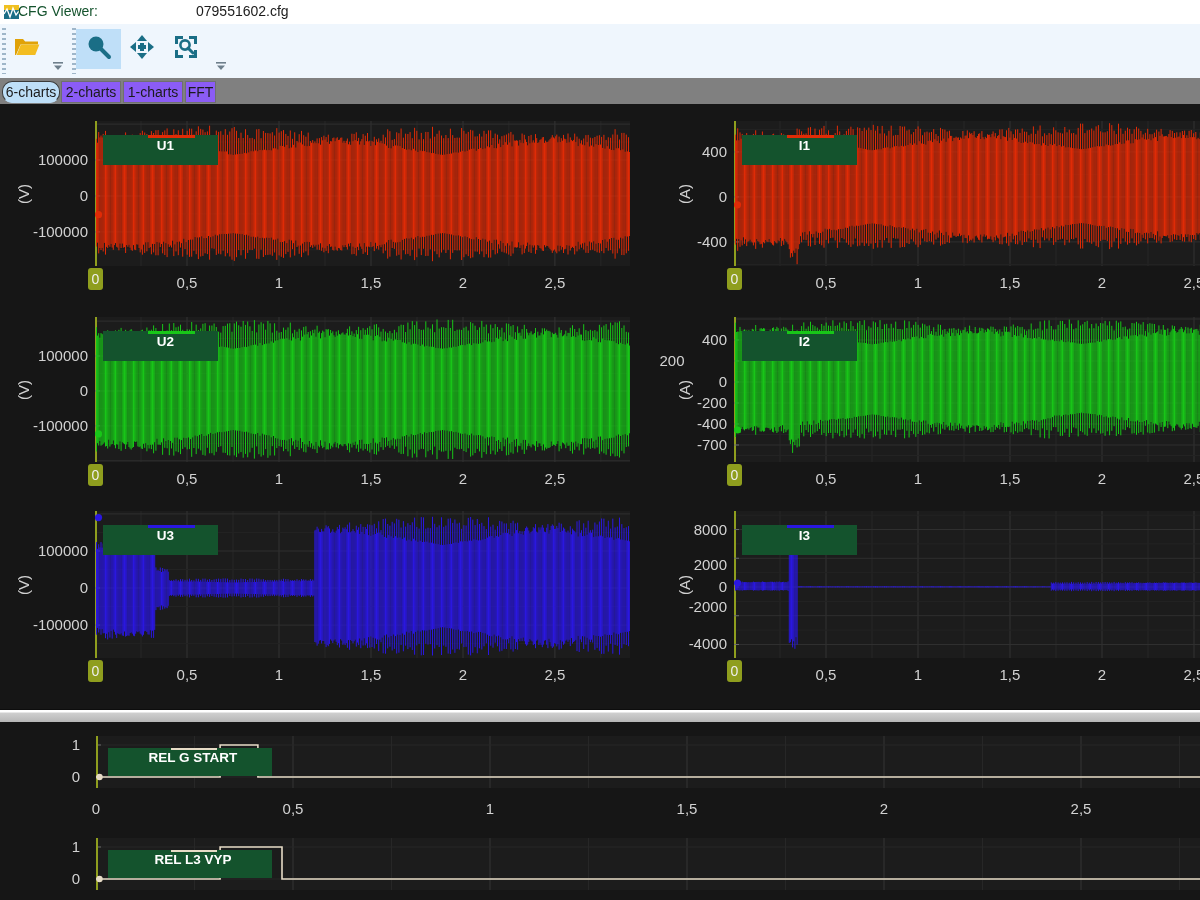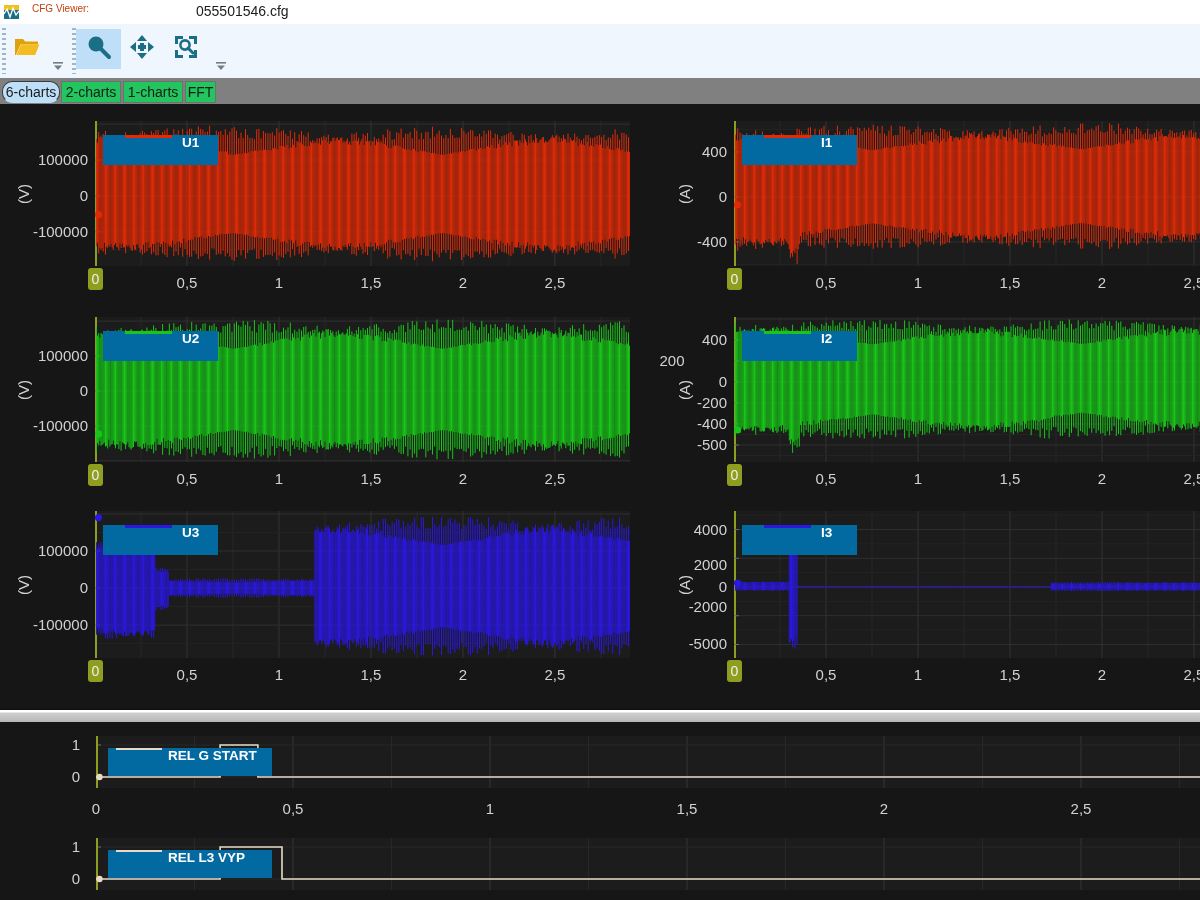--- a/index.html
+++ b/index.html
@@ -2,37 +2,37 @@
 <html><head>
 <meta charset="utf-8">
 <style>
   html,body{margin:0;padding:0;}
   body{width:1200px;height:900px;overflow:hidden;background:#161616;
        font-family:"Liberation Sans",sans-serif;position:relative;}
 
   
   #titlebar{position:absolute;left:0;top:0;width:1200px;height:24px;background:#ffffff;}
   #title-icon{position:absolute;left:4px;top:5px;width:15px;height:14px;}
-  #title-text{position:absolute;left:32px;top:3px;font-size:10px;color:#c2410c;}
+  #title-text{position:absolute;left:18px;top:3px;font-size:14px;color:#14532d;}
   #file-text{position:absolute;left:196px;top:3px;font-size:14px;color:#1b1b1b;}
 
   
   #toolbar{position:absolute;left:0;top:24px;width:1200px;height:54px;background:#eff6fd;
            border-bottom:1px solid #e2ecf5;}
   .grip{position:absolute;top:4px;width:4px;height:46px;
         background-image:linear-gradient(to bottom,#9fb6c9 0,#9fb6c9 2px,transparent 2px,transparent 5px);
         background-size:4px 5px;}
   .tbtn{position:absolute;top:5px;height:40px;display:flex;align-items:center;justify-content:center;}
   .tbtn.active{background:#bfdff8;}
   .tdrop{position:absolute;width:12px;height:10px;}
 
   
   #tabstrip{position:absolute;left:0;top:78px;width:1200px;height:26px;background:#808080;}
   .tab{position:absolute;top:3px;height:22px;line-height:21px;font-size:14px;color:#1b1b1b;
-       background:#22c55e;border:1px solid #6f6f6f;text-align:center;box-sizing:border-box;}
+       background:#8b5cf6;border:1px solid #6f6f6f;text-align:center;box-sizing:border-box;}
   .tab.selected{background:#bedff8;border-color:#3b3b3b;border-bottom-color:#bedff8;font-weight:normal;border-radius:10px;}
 
   
   #chart-area{position:absolute;left:0;top:104px;width:1200px;height:605px;background:#161616;overflow:hidden;}
   #splitter{position:absolute;left:0;top:709px;width:1200px;height:13px;
             background:linear-gradient(to bottom,#ffffff 0,#ffffff 2px,#cfcfcf 3px,#b6b6b6 100%);
             border-top:1px solid #0d0d0d;box-sizing:border-box;}
   #digital-area{position:absolute;left:0;top:722px;width:1200px;height:178px;background:#161616;overflow:hidden;}
 
   .chart{position:absolute;}
@@ -41,22 +41,22 @@
   .ytick{position:absolute;right:0;width:110px;text-align:right;font-size:15px;color:#d2d2d2;
          line-height:18px;height:18px;}
   .ylabel{position:absolute;right:100%;top:50%;width:22px;height:20px;margin-top:-10px;
           line-height:20px;text-align:center;font-size:15px;color:#d2d2d2;
           transform:rotate(-90deg);white-space:nowrap;}
   .xticks{position:absolute;left:0;top:100%;width:100%;height:22px;}
   .xtick{position:absolute;top:8px;width:60px;margin-left:-30px;text-align:center;font-size:15px;color:#d2d2d2;}
   .origin-badge{position:absolute;left:-7px;top:100%;margin-top:2px;width:15px;height:22px;
                 border-radius:3px;background:#8f9e1e;color:#efefef;font-size:14px;line-height:22px;
                 text-align:center;}
-  .legend{position:absolute;left:8px;top:14px;width:115px;height:30px;background:#0369a1;
-          display:flex;}
+  .legend{position:absolute;left:8px;top:14px;width:115px;height:30px;background:#14532d;
+          display:flex;align-items:center;flex-direction:column;}
   .legend-line{display:block;width:47px;height:3px;margin-left:22px;background:#fff;}
   .legend-label{margin-left:10px;font-size:13.5px;font-weight:bold;color:#ffffff;}
 
   .dchart .legend{left:12px;top:12px;width:164px;height:28px;}
   .dchart .legend-line{margin-left:8px;width:46px;height:2px;}
   .dchart .legend-label{margin-left:6px;}
   .dchart .yticks{width:40px;margin-right:16px;}
   .dchart .ytick{width:40px;}
 </style>
 </head>
@@ -64,21 +64,21 @@
 
 <div id="titlebar">
   <span id="title-icon">
     <svg width="15" height="14" viewBox="0 0 15 14">
       <rect x="0" y="0" width="15" height="14" fill="#1b6e86"></rect>
       <rect x="0" y="0" width="15" height="5" fill="#f0c020"></rect>
       <polyline points="0,9 3,4 6,12 9,3 12,10 15,6" fill="none" stroke="#ffffff" stroke-width="1.3"></polyline>
     </svg>
   </span>
   <span id="title-text">CFG Viewer:</span>
-  <span id="file-text">055501546.cfg</span>
+  <span id="file-text">079551602.cfg</span>
 </div>
 
 <div id="toolbar">
   <span class="grip" style="left:2px"></span>
 
   <span class="tbtn" style="left:6px;width:42px">
     <span>
       <svg width="26" height="24" viewBox="0 0 26 24">
         <path d="M1 4h8l2.2 2.4H24v3H6.5L2 20H1z" fill="#e0a208"></path>
         <path d="M6.8 9.4H25.4L21.2 20H2.6z" fill="#f3bd21"></path>
@@ -339,21 +339,21 @@
         <path d="M1.5 5.7L1.5 120.0M2.6 15.0L2.6 110.8M3.7 14.5L3.7 111.3M4.9 14.7L4.9 111.1M6.0 9.9L6.0 115.9M7.1 13.8L7.1 112.0M8.2 15.9L8.2 109.9M9.3 13.4L9.3 112.4M10.5 12.4L10.5 113.4M11.6 13.7L11.6 112.1M12.7 13.5L12.7 112.2M13.8 14.5L13.8 111.3M14.9 13.3L14.9 112.5M16.1 14.8L16.1 111.0M17.2 15.6L17.2 110.1M18.3 11.8L18.3 114.0M19.4 12.6L19.4 113.2M20.5 16.4L20.5 109.3M21.7 8.0L21.7 117.8M22.8 16.5L22.8 109.3M23.9 15.3L23.9 110.5M25.0 15.2L25.0 110.6M26.1 11.5L26.1 114.3M27.3 11.2L27.3 114.6M28.4 12.1L28.4 113.7M29.5 11.1L29.5 114.7M30.6 11.5L30.6 114.2M31.7 15.0L31.7 110.8M32.9 15.3L32.9 110.5M34.0 14.8L34.0 111.0M35.1 14.5L35.1 111.3M36.2 12.7L36.2 113.1M37.3 14.1L37.3 111.7M38.5 11.0L38.5 114.8M39.6 10.4L39.6 115.4M40.7 15.5L40.7 110.3M41.8 12.0L41.8 113.8M42.9 9.8L42.9 116.0M44.1 11.1L44.1 114.7M45.2 15.7L45.2 110.1M46.3 16.8L46.3 109.0M47.4 11.5L47.4 114.3M48.5 17.6L48.5 108.2M49.7 9.8L49.7 116.0M50.8 13.4L50.8 112.3M51.9 10.6L51.9 115.2M53.0 12.5L53.0 113.3M54.1 13.4L54.1 112.4M55.3 20.3L55.3 123.3M56.4 16.4L56.4 127.2M57.5 21.1L57.5 122.5M58.6 7.7L58.6 135.9M59.7 18.8L59.7 124.9M60.9 15.7L60.9 128.0M62.0 20.7L62.0 122.9M63.1 13.3L63.1 130.4M64.2 22.1L64.2 121.5M65.3 14.2L65.3 129.5M66.5 16.8L66.5 108.0M67.6 9.1L67.6 115.7M68.7 20.1L68.7 104.6M69.8 5.4L69.8 119.3M70.9 16.7L70.9 108.0M72.1 11.7L72.1 113.1M73.2 20.5L73.2 104.3M74.3 9.4L74.3 115.3M75.4 17.3L75.4 107.4M76.5 4.7L76.5 120.0M77.7 16.8L77.7 107.9M78.8 7.9L78.8 116.9M79.9 21.2L79.9 103.5M81.0 9.2L81.0 115.5M82.1 17.6L82.1 107.1M83.3 10.6L83.3 114.2M84.4 18.8L84.4 105.9M85.5 12.7L85.5 112.0M86.6 21.9L86.6 102.9M87.7 7.0L87.7 117.8M88.9 20.5L88.9 104.2M90.0 8.7L90.0 116.1M91.1 21.4L91.1 103.3M92.2 5.6L92.2 119.1M93.3 21.2L93.3 103.6M94.5 8.6L94.5 116.1M95.6 22.0L95.6 102.7M96.7 8.9L96.7 115.9M97.8 22.7L97.8 102.0M98.9 3.3L98.9 121.4M100.1 22.6L100.1 102.1M101.2 8.9L101.2 115.8M102.3 22.0L102.3 102.8M103.4 8.3L103.4 116.4M104.5 22.9L104.5 101.8M105.7 5.6L105.7 119.2M106.8 23.1L106.8 101.7M107.9 10.8L107.9 114.0M109.0 23.6L109.0 101.1M110.1 4.4L110.1 120.3M111.3 22.7L111.3 102.1M112.4 6.1L112.4 118.6M113.5 23.2L113.5 101.5M114.6 12.2L114.6 112.5M115.7 23.7L115.7 101.1M116.9 4.1L116.9 120.7M118.0 23.6L118.0 101.1M119.1 9.1L119.1 115.6M120.2 25.0L120.2 99.8M121.3 12.2L121.3 112.5M122.5 24.7L122.5 100.0M123.6 5.7L123.6 119.0M124.7 25.4L124.7 99.3M125.8 4.0L125.8 120.7M126.9 25.6L126.9 99.2M128.1 7.9L128.1 116.9M129.2 25.8L129.2 98.9M130.3 3.2L130.3 121.5M131.4 26.0L131.4 98.7M132.5 13.2L132.5 111.6M133.7 26.7L133.7 98.0M134.8 9.3L134.8 115.4M135.9 27.0L135.9 97.8M137.0 10.6L137.0 114.2M138.1 27.3L138.1 97.4M139.3 4.4L139.3 120.3M140.4 27.0L140.4 97.7M141.5 5.4L141.5 119.3M142.6 26.9L142.6 97.8M143.7 10.1L143.7 114.6M144.9 26.5L144.9 98.2M146.0 3.1L146.0 121.7M147.1 25.7L147.1 99.0M148.2 12.0L148.2 112.7M149.3 25.6L149.3 99.2M150.5 7.3L150.5 117.4M151.6 24.9L151.6 99.9M152.7 6.8L152.7 117.9M153.8 25.3L153.8 99.5M154.9 11.2L154.9 113.5M156.1 24.3L156.1 100.5M157.2 6.8L157.2 117.9M158.3 24.7L158.3 100.1M159.4 10.8L159.4 113.9M160.5 24.4L160.5 100.3M161.7 4.6L161.7 120.1M162.8 24.0L162.8 100.7M163.9 12.0L163.9 112.7M165.0 22.9L165.0 101.8M166.1 12.0L166.1 112.8M167.3 24.2L167.3 100.6M168.4 12.5L168.4 112.2M169.5 22.1L169.5 102.6M170.6 3.4L170.6 121.3M171.7 22.5L171.7 102.3M172.9 11.0L172.9 113.7M174.0 21.4L174.0 103.3M175.1 4.3L175.1 120.5M176.2 22.3L176.2 102.4M177.3 10.7L177.3 114.0M178.5 20.1L178.5 104.6M179.6 7.9L179.6 116.9M180.7 19.9L180.7 104.9M181.8 4.8L181.8 119.9M182.9 19.4L182.9 105.3M184.1 7.8L184.1 116.9M185.2 21.3L185.2 103.4M186.3 10.6L186.3 114.1M187.4 19.9L187.4 104.8M188.5 6.6L188.5 118.1M189.7 21.2L189.7 103.5M190.8 7.4L190.8 117.4M191.9 21.1L191.9 103.6M193.0 9.2L193.0 115.5M194.1 17.9L194.1 106.8M195.3 8.4L195.3 116.4M196.4 16.8L196.4 108.0M197.5 14.1L197.5 110.7M198.6 17.8L198.6 107.0M199.7 10.2L199.7 114.6M200.9 18.5L200.9 106.2M202.0 14.7L202.0 110.1M203.1 19.0L203.1 105.7M204.2 7.4L204.2 117.3M205.3 18.5L205.3 106.2M206.5 7.9L206.5 116.8M207.6 17.6L207.6 107.2M208.7 13.1L208.7 111.7M209.8 19.7L209.8 105.0M210.9 12.1L210.9 112.7M212.1 17.0L212.1 107.7M213.2 14.4L213.2 110.3M214.3 15.8L214.3 108.9M215.4 11.5L215.4 113.3M216.5 19.1L216.5 105.7M217.7 11.5L217.7 113.3M218.8 15.8L218.8 108.9M219.9 11.0L219.9 113.8M221.0 18.8L221.0 105.9M222.1 12.9L222.1 111.8M223.3 16.2L223.3 108.5M224.4 11.7L224.4 113.1M225.5 18.1L225.5 106.6M226.6 13.5L226.6 111.2M227.7 16.1L227.7 108.7M228.9 13.2L228.9 111.5M230.0 12.8L230.0 111.9M231.1 10.2L231.1 114.6M232.2 15.3L232.2 109.4M233.3 14.2L233.3 110.5M234.5 16.4L234.5 108.3M235.6 8.6L235.6 116.1M236.7 14.0L236.7 110.7M237.8 14.7L237.8 110.0M238.9 16.3L238.9 108.4M240.1 15.9L240.1 108.8M241.2 10.0L241.2 114.8M242.3 16.3L242.3 108.4M243.4 16.3L243.4 108.5M244.5 15.7L244.5 109.0M245.7 10.7L245.7 114.0M246.8 13.9L246.8 110.8M247.9 10.9L247.9 113.9M249.0 11.7L249.0 113.0M250.1 15.6L250.1 109.1M251.3 13.1L251.3 111.6M252.4 14.9L252.4 109.8M253.5 11.4L253.5 113.3M254.6 11.8L254.6 112.9M255.7 13.1L255.7 111.6M256.9 9.5L256.9 115.2M258.0 14.7L258.0 110.0M259.1 9.8L259.1 115.0M260.2 16.8L260.2 107.9M261.3 11.9L261.3 112.8M262.5 14.9L262.5 109.8M263.6 13.6L263.6 111.1M264.7 16.7L264.7 108.0M265.8 12.5L265.8 112.3M266.9 19.4L266.9 105.4M268.1 14.7L268.1 110.0M269.2 18.6L269.2 106.1M270.3 9.4L270.3 115.3M271.4 14.7L271.4 110.0M272.5 9.8L272.5 114.9M273.7 14.9L273.7 109.8M274.8 14.6L274.8 110.1M275.9 15.3L275.9 109.5M277.0 9.4L277.0 115.4M278.1 20.0L278.1 104.7M279.3 7.5L279.3 117.2M280.4 18.0L280.4 106.7M281.5 10.5L281.5 114.2M282.6 19.2L282.6 105.5M283.7 9.0L283.7 115.7M284.9 18.8L284.9 105.9M286.0 10.1L286.0 114.6M287.1 16.5L287.1 108.3M288.2 9.9L288.2 114.9M289.3 20.4L289.3 104.3M290.5 12.5L290.5 112.2M291.6 18.1L291.6 106.6M292.7 13.7L292.7 111.1M293.8 20.9L293.8 103.9M294.9 12.4L294.9 112.3M296.1 21.0L296.1 103.7M297.2 6.5L297.2 118.2M298.3 21.7L298.3 103.0M299.4 12.8L299.4 111.9M300.5 21.0L300.5 103.7M301.7 11.8L301.7 112.9M302.8 21.4L302.8 103.3M303.9 11.4L303.9 113.3M305.0 20.0L305.0 104.8M306.1 4.4L306.1 120.4M307.3 21.6L307.3 103.2M308.4 13.3L308.4 111.4M309.5 22.4L309.5 102.3M310.6 3.5L310.6 121.3M311.7 22.6L311.7 102.2M312.9 11.7L312.9 113.1M314.0 23.4L314.0 101.3M315.1 3.3L315.1 121.5M316.2 23.3L316.2 101.4M317.3 9.0L317.3 113.6M318.5 22.6L318.5 100.1M319.6 12.6L319.6 110.1M320.7 24.1L320.7 98.5M321.8 12.4L321.8 110.2M322.9 24.0L322.9 98.6M324.1 7.8L324.1 114.8M325.2 24.3L325.2 98.3M326.3 3.8L326.3 118.9M327.4 23.2L327.4 99.4M328.5 3.9L328.5 118.8M329.7 24.7L329.7 97.9M330.8 7.0L330.8 115.6M331.9 25.2L331.9 97.5M333.0 10.8L333.0 111.8M334.1 24.4L334.1 98.2M335.3 2.6L335.3 120.0M336.4 25.4L336.4 97.2M337.5 6.7L337.5 115.9M338.6 25.3L338.6 97.3M339.7 12.3L339.7 110.4M340.9 25.7L340.9 96.9M342.0 11.2L342.0 111.4M343.1 26.4L343.1 96.2M344.2 3.3L344.2 119.4M345.3 26.6L345.3 96.0M346.5 8.5L346.5 114.1M347.6 26.9L347.6 95.7M348.7 7.3L348.7 115.3M349.8 26.7L349.8 96.0M350.9 5.0L350.9 117.6M352.1 26.4L352.1 96.2M353.2 3.8L353.2 118.8M354.3 26.1L354.3 96.5M355.4 11.3L355.4 111.3M356.5 25.7L356.5 96.9M357.7 7.0L357.7 115.7M358.8 25.6L358.8 97.1M359.9 11.2L359.9 111.4M361.0 25.5L361.0 97.1M362.1 6.5L362.1 116.1M363.3 24.1L363.3 98.5M364.4 9.2L364.4 113.5M365.5 24.8L365.5 97.8M366.6 6.0L366.6 116.6M367.7 24.5L367.7 98.2M368.9 6.4L368.9 116.2M370.0 22.8L370.0 99.9M371.1 3.8L371.1 118.8M372.2 23.3L372.2 99.4M373.3 8.4L373.3 114.3M374.5 22.1L374.5 100.6M375.6 4.3L375.6 118.3M376.7 22.4L376.7 100.3M377.8 8.8L377.8 113.8M378.9 23.1L378.9 99.6M380.1 13.4L380.1 109.2M381.2 22.6L381.2 100.0M382.3 3.7L382.3 119.0M383.4 21.1L383.4 101.6M384.5 5.6L384.5 117.0M385.7 20.2L385.7 102.5M386.8 4.4L386.8 118.3M387.9 22.2L387.9 100.4M389.0 10.1L389.0 112.5M390.1 19.3L390.1 103.3M391.3 9.6L391.3 113.1M392.4 19.4L392.4 103.2M393.5 12.5L393.5 110.2M394.6 21.7L394.6 101.0M395.7 11.5L395.7 111.2M396.9 18.5L396.9 104.1M398.0 6.0L398.0 116.6M399.1 18.3L399.1 104.3M400.2 6.3L400.2 116.3M401.3 18.1L401.3 104.5M402.5 4.8L402.5 117.8M403.6 19.2L403.6 103.5M404.7 6.4L404.7 116.2M405.8 17.5L405.8 105.1M406.9 7.5L406.9 115.1M408.1 17.5L408.1 105.2M409.2 5.1L409.2 117.6M410.3 18.6L410.3 104.0M411.4 13.8L411.4 108.8M412.5 19.5L412.5 103.1M413.7 7.1L413.7 115.5M414.8 15.5L414.8 107.2M415.9 6.2L415.9 116.4M417.0 17.6L417.0 105.0M418.1 6.7L418.1 116.0M419.3 16.1L419.3 106.5M420.4 7.0L420.4 115.6M421.5 16.1L421.5 106.6M422.6 15.3L422.6 107.4M423.7 14.4L423.7 108.2M424.9 8.4L424.9 114.2M426.0 16.9L426.0 105.7M427.1 12.6L427.1 110.0M428.2 17.6L428.2 105.1M429.3 8.0L429.3 114.6M430.5 12.8L430.5 109.8M431.6 13.0L431.6 109.6M432.7 18.6L432.7 104.1M433.8 11.4L433.8 111.2M434.9 18.0L434.9 104.6M436.1 15.2L436.1 107.4M437.2 13.4L437.2 109.2M438.3 8.4L438.3 114.2M439.4 11.8L439.4 110.9M440.5 9.1L440.5 113.6M441.7 13.9L441.7 108.7M442.8 15.7L442.8 106.9M443.9 15.0L443.9 107.6M445.0 12.9L445.0 109.7M446.1 11.8L446.1 110.8M447.3 10.0L447.3 112.6M448.4 11.7L448.4 111.0M449.5 15.2L449.5 107.4M450.6 13.3L450.6 109.4M451.7 9.9L451.7 112.7M452.9 16.4L452.9 106.2M454.0 10.5L454.0 112.2M455.1 16.3L455.1 106.3M456.2 11.7L456.2 111.0M457.3 10.8L457.3 111.9M458.5 15.8L458.5 106.8M459.6 12.7L459.6 110.0M460.7 12.5L460.7 110.1M461.8 12.2L461.8 110.5M462.9 11.9L462.9 110.8M464.1 13.6L464.1 109.1M465.2 17.8L465.2 104.8M466.3 7.7L466.3 115.0M467.4 13.0L467.4 109.6M468.5 12.7L468.5 109.9M469.7 15.8L469.7 106.9M470.8 14.7L470.8 107.9M471.9 16.9L471.9 105.7M473.0 15.5L473.0 107.1M474.1 13.8L474.1 108.8M475.3 7.8L475.3 114.8M476.4 13.6L476.4 109.1M477.5 7.1L477.5 115.6M478.6 14.4L478.6 108.2M479.7 14.2L479.7 108.4M480.9 18.0L480.9 104.7M482.0 11.5L482.0 111.1M483.1 17.7L483.1 105.0M484.2 9.4L484.2 113.2M485.3 16.5L485.3 106.2M486.5 14.8L486.5 107.8M487.6 17.4L487.6 105.2M488.7 9.5L488.7 113.1M489.8 19.9L489.8 102.7M490.9 13.7L490.9 108.9M492.1 19.6L492.1 103.0M493.2 11.6L493.2 111.1M494.3 18.3L494.3 104.4M495.4 6.5L495.4 116.2M496.5 17.1L496.5 105.6M497.7 14.5L497.7 108.1M498.8 17.9L498.8 104.7M499.9 12.7L499.9 109.9M501.0 17.6L501.0 105.0M502.1 7.2L502.1 115.4M503.3 18.8L503.3 103.8M504.4 8.2L504.4 114.4M505.5 18.4L505.5 104.2M506.6 10.6L506.6 112.0M507.7 21.5L507.7 101.2M508.9 10.0L508.9 112.7M510.0 21.0L510.0 101.7M511.1 9.0L511.1 113.7M512.2 22.0L512.2 100.6M513.3 3.4L513.3 119.3M514.5 19.2L514.5 103.5M515.6 9.1L515.6 113.5M516.7 20.1L516.7 102.5M517.8 6.4L517.8 116.2M518.9 21.4L518.9 101.2M520.1 4.6L520.1 118.1M521.2 20.3L521.2 102.3M522.3 12.1L522.3 110.5M523.4 22.4L523.4 100.2M524.5 10.4L524.5 112.3M525.7 21.8L525.7 100.9M526.8 10.4L526.8 112.2M527.9 23.0L527.9 99.6M529.0 10.0L529.0 112.7M530.1 24.0L530.1 98.6M531.3 6.5L531.3 116.1M532.4 23.5L532.4 99.1" stroke="#18c618" stroke-width="1" fill="none"></path>
         <circle cx="3.5" cy="113.0" r="3.6" fill="#18c618"></circle>
       </svg>
     <div class="ylabel" style="margin-right:38px">(A)</div>
     <div class="yticks">
         <div class="ytick" style="top: 13.9942px;">400</div>
         <div class="ytick" style="top: 34.9935px; text-align: center;">200</div>
         <div class="ytick" style="top: 55.9928px;">0</div>
         <div class="ytick" style="top: 76.992px;">-200</div>
         <div class="ytick" style="top: 97.9913px;">-400</div>
-        <div class="ytick" style="top: 118.991px;">-500</div>
+        <div class="ytick" style="top: 118.991px;">-700</div>
       </div>
     <div class="xticks">
         <div class="xtick" style="left: 91.9917px;">0,5</div>
         <div class="xtick" style="left: 183.983px;">1</div>
         <div class="xtick" style="left: 275.975px;">1,5</div>
         <div class="xtick" style="left: 367.967px;">2</div>
         <div class="xtick" style="left: 459.959px;">2,5</div>
       </div>
     <div class="legend">
       <span class="legend-line" style="background: rgb(24, 198, 24);"></span>
@@ -444,25 +444,25 @@
         <line x1="0" y1="18.522287390029327" x2="5" y2="18.522287390029327" stroke="#6b6b6b" stroke-width="1"></line>
         <line x1="0" y1="47.26129032258065" x2="5" y2="47.26129032258065" stroke="#6b6b6b" stroke-width="1"></line>
         <line x1="0" y1="76.00029325513196" x2="5" y2="76.00029325513196" stroke="#6b6b6b" stroke-width="1"></line>
         <line x1="0" y1="104.73929618768328" x2="5" y2="104.73929618768328" stroke="#6b6b6b" stroke-width="1"></line>
         <line x1="0" y1="133.4782991202346" x2="5" y2="133.4782991202346" stroke="#6b6b6b" stroke-width="1"></line>
         <path d="M1.5 70.6L1.5 79.7M2.6 71.4L2.6 78.9M3.7 71.1L3.7 79.2M4.9 71.0L4.9 79.3M6.0 70.8L6.0 79.5M7.1 71.4L7.1 78.9M8.2 70.6L8.2 79.7M9.3 71.1L9.3 79.2M10.5 71.1L10.5 79.2M11.6 71.1L11.6 79.2M12.7 71.1L12.7 79.2M13.8 71.3L13.8 79.0M14.9 71.1L14.9 79.2M16.1 71.3L16.1 79.0M17.2 71.2L17.2 79.1M18.3 71.2L18.3 79.0M19.4 70.6L19.4 79.7M20.5 71.1L20.5 79.2M21.7 71.0L21.7 79.3M22.8 70.9L22.8 79.3M23.9 70.9L23.9 79.4M25.0 70.8L25.0 79.5M26.1 71.2L26.1 79.1M27.3 71.1L27.3 79.1M28.4 70.5L28.4 79.7M29.5 70.9L29.5 79.4M30.6 71.0L30.6 79.2M31.7 71.1L31.7 79.2M32.9 71.2L32.9 79.1M34.0 70.9L34.0 79.4M35.1 71.1L35.1 79.2M36.2 70.7L36.2 79.6M37.3 70.8L37.3 79.4M38.5 70.8L38.5 79.5M39.6 71.2L39.6 79.1M40.7 70.8L40.7 79.5M41.8 71.3L41.8 79.0M42.9 70.6L42.9 79.6M44.1 71.1L44.1 79.2M45.2 70.5L45.2 79.8M46.3 71.2L46.3 79.1M47.4 71.2L47.4 79.1M48.5 71.0L48.5 79.2M49.7 70.8L49.7 79.5M50.8 71.3L50.8 79.0M51.9 71.0L51.9 79.2M53.0 71.3L53.0 79.0M54.1 70.4L54.1 79.9M55.3 24.4L55.3 131.9M56.4 25.1L56.4 131.2M57.5 28.0L57.5 128.3M58.6 19.9L58.6 136.4M59.7 26.0L59.7 130.3M60.9 18.5L60.9 137.8M62.0 30.1L62.0 126.2M63.1 22.6L63.1 133.7M64.2 75.3L64.2 76.4M65.3 75.2L65.3 76.5M66.5 75.3L66.5 76.4M67.6 75.2L67.6 76.5M68.7 75.3L68.7 76.4M69.8 75.3L69.8 76.4M70.9 75.4L70.9 76.4M72.1 75.2L72.1 76.5M73.2 75.3L73.2 76.4M74.3 75.2L74.3 76.5M75.4 75.3L75.4 76.4M76.5 75.2L76.5 76.5M77.7 75.3L77.7 76.4M78.8 75.2L78.8 76.5M79.9 75.4L79.9 76.4M81.0 75.3L81.0 76.4M82.1 75.4L82.1 76.4M83.3 75.2L83.3 76.5M84.4 75.3L84.4 76.4M85.5 75.2L85.5 76.5M86.6 75.3L86.6 76.4M87.7 75.2L87.7 76.5M88.9 75.3L88.9 76.4M90.0 75.2L90.0 76.5M91.1 75.4L91.1 76.4M92.2 75.2L92.2 76.5M93.3 75.4L93.3 76.3M94.5 75.3L94.5 76.5M95.6 75.4L95.6 76.3M96.7 75.3L96.7 76.4M97.8 75.4L97.8 76.4M98.9 75.2L98.9 76.5M100.1 75.4L100.1 76.3M101.2 75.2L101.2 76.6M102.3 75.4L102.3 76.3M103.4 75.2L103.4 76.5M104.5 75.4L104.5 76.3M105.7 75.3L105.7 76.5M106.8 75.4L106.8 76.3M107.9 75.2L107.9 76.5M109.0 75.4L109.0 76.3M110.1 75.3L110.1 76.5M111.3 75.4L111.3 76.3M112.4 75.2L112.4 76.5M113.5 75.4L113.5 76.3M114.6 75.2L114.6 76.5M115.7 75.4L115.7 76.3M116.9 75.2L116.9 76.5M118.0 75.4L118.0 76.3M119.1 75.2L119.1 76.6M120.2 75.4L120.2 76.3M121.3 75.2L121.3 76.5M122.5 75.4L122.5 76.3M123.6 75.2L123.6 76.5M124.7 75.4L124.7 76.3M125.8 75.3L125.8 76.5M126.9 75.4L126.9 76.3M128.1 75.2L128.1 76.5M129.2 75.4L129.2 76.3M130.3 75.2L130.3 76.5M131.4 75.4L131.4 76.3M132.5 75.2L132.5 76.5M133.7 75.4L133.7 76.3M134.8 75.1L134.8 76.6M135.9 75.4L135.9 76.3M137.0 75.2L137.0 76.5M138.1 75.4L138.1 76.3M139.3 75.2L139.3 76.5M140.4 75.4L140.4 76.3M141.5 75.2L141.5 76.5M142.6 75.4L142.6 76.3M143.7 75.2L143.7 76.6M144.9 75.4L144.9 76.3M146.0 75.2L146.0 76.5M147.1 75.4L147.1 76.3M148.2 75.2L148.2 76.5M149.3 75.4L149.3 76.3M150.5 75.2L150.5 76.5M151.6 75.4L151.6 76.3M152.7 75.1L152.7 76.6M153.8 75.4L153.8 76.3M154.9 75.2L154.9 76.5M156.1 75.4L156.1 76.3M157.2 75.2L157.2 76.5M158.3 75.4L158.3 76.3M159.4 75.2L159.4 76.5M160.5 75.4L160.5 76.3M161.7 75.2L161.7 76.5M162.8 75.4L162.8 76.3M163.9 75.2L163.9 76.6M165.0 75.4L165.0 76.3M166.1 75.1L166.1 76.6M167.3 75.4L167.3 76.3M168.4 75.2L168.4 76.5M169.5 75.4L169.5 76.3M170.6 75.2L170.6 76.5M171.7 75.4L171.7 76.3M172.9 75.2L172.9 76.5M174.0 75.4L174.0 76.3M175.1 75.2L175.1 76.6M176.2 75.4L176.2 76.4M177.3 75.2L177.3 76.5M178.5 75.4L178.5 76.3M179.6 75.3L179.6 76.4M180.7 75.4L180.7 76.4M181.8 75.2L181.8 76.5M182.9 75.4L182.9 76.4M184.1 75.3L184.1 76.4M185.2 75.4L185.2 76.3M186.3 75.2L186.3 76.5M187.4 75.3L187.4 76.4M188.5 75.2L188.5 76.6M189.7 75.4L189.7 76.4M190.8 75.3L190.8 76.5M191.9 75.4L191.9 76.3M193.0 75.2L193.0 76.5M194.1 75.3L194.1 76.4M195.3 75.3L195.3 76.4M196.4 75.4L196.4 76.3M197.5 75.3L197.5 76.4M198.6 75.3L198.6 76.4M199.7 75.2L199.7 76.5M200.9 75.3L200.9 76.4M202.0 75.3L202.0 76.5M203.1 75.3L203.1 76.4M204.2 75.2L204.2 76.5M205.3 75.3L205.3 76.4M206.5 75.2L206.5 76.5M207.6 75.3L207.6 76.4M208.7 75.2L208.7 76.5M209.8 75.3L209.8 76.4M210.9 75.2L210.9 76.5M212.1 75.3L212.1 76.4M213.2 75.3L213.2 76.4M214.3 75.3L214.3 76.4M215.4 75.2L215.4 76.5M216.5 75.3L216.5 76.4M217.7 75.2L217.7 76.5M218.8 75.3L218.8 76.4M219.9 75.3L219.9 76.4M221.0 75.3L221.0 76.4M222.1 75.3L222.1 76.5M223.3 75.3L223.3 76.4M224.4 75.3L224.4 76.4M225.5 75.3L225.5 76.4M226.6 75.2L226.6 76.5M227.7 75.3L227.7 76.4M228.9 75.2L228.9 76.5M230.0 75.3L230.0 76.4M231.1 75.2L231.1 76.5M232.2 75.3L232.2 76.5M233.3 75.3L233.3 76.5M234.5 75.3L234.5 76.4M235.6 75.3L235.6 76.4M236.7 75.3L236.7 76.4M237.8 75.3L237.8 76.4M238.9 75.3L238.9 76.4M240.1 75.2L240.1 76.5M241.2 75.3L241.2 76.4M242.3 75.3L242.3 76.4M243.4 75.3L243.4 76.4M244.5 75.3L244.5 76.4M245.7 75.2L245.7 76.5M246.8 75.3L246.8 76.5M247.9 75.2L247.9 76.5M249.0 75.2L249.0 76.5M250.1 75.3L250.1 76.5M251.3 75.2L251.3 76.5M252.4 75.3L252.4 76.5M253.5 75.3L253.5 76.4M254.6 75.3L254.6 76.5M255.7 75.3L255.7 76.4M256.9 75.2L256.9 76.5M258.0 75.3L258.0 76.4M259.1 75.3L259.1 76.5M260.2 75.3L260.2 76.4M261.3 75.2L261.3 76.5M262.5 75.3L262.5 76.4M263.6 75.2L263.6 76.5M264.7 75.3L264.7 76.4M265.8 75.3L265.8 76.4M266.9 75.3L266.9 76.4M268.1 75.2L268.1 76.5M269.2 75.3L269.2 76.4M270.3 75.2L270.3 76.5M271.4 75.3L271.4 76.4M272.5 75.2L272.5 76.5M273.7 75.3L273.7 76.4M274.8 75.3L274.8 76.5M275.9 75.3L275.9 76.4M277.0 75.3L277.0 76.4M278.1 75.3L278.1 76.4M279.3 75.2L279.3 76.5M280.4 75.3L280.4 76.4M281.5 75.2L281.5 76.5M282.6 75.3L282.6 76.4M283.7 75.2L283.7 76.5M284.9 75.3L284.9 76.4M286.0 75.2L286.0 76.5M287.1 75.3L287.1 76.4M288.2 75.2L288.2 76.5M289.3 75.3L289.3 76.4M290.5 75.2L290.5 76.5M291.6 75.3L291.6 76.4M292.7 75.2L292.7 76.5M293.8 75.3L293.8 76.4M294.9 75.3L294.9 76.4M296.1 75.3L296.1 76.4M297.2 75.3L297.2 76.4M298.3 75.4L298.3 76.4M299.4 75.3L299.4 76.5M300.5 75.4L300.5 76.4M301.7 75.2L301.7 76.5M302.8 75.4L302.8 76.3M303.9 75.2L303.9 76.5M305.0 75.4L305.0 76.3M306.1 75.3L306.1 76.4M307.3 75.4L307.3 76.3M308.4 75.2L308.4 76.5M309.5 75.4L309.5 76.3M310.6 75.3L310.6 76.4M311.7 75.4L311.7 76.3M312.9 75.3L312.9 76.5M314.0 75.4L314.0 76.3M315.1 75.2L315.1 76.5M316.2 75.4L316.2 76.3M317.3 71.4L317.3 79.7M318.5 72.5L318.5 78.6M319.6 71.6L319.6 79.5M320.7 72.5L320.7 78.7M321.8 71.1L321.8 80.1M322.9 72.6L322.9 78.6M324.1 71.4L324.1 79.7M325.2 72.6L325.2 78.6M326.3 71.6L326.3 79.5M327.4 72.6L327.4 78.6M328.5 71.4L328.5 79.7M329.7 72.6L329.7 78.5M330.8 71.4L330.8 79.8M331.9 72.6L331.9 78.5M333.0 71.3L333.0 79.8M334.1 72.6L334.1 78.5M335.3 71.7L335.3 79.5M336.4 72.7L336.4 78.5M337.5 70.9L337.5 80.2M338.6 72.7L338.6 78.4M339.7 71.3L339.7 79.8M340.9 72.8L340.9 78.4M342.0 71.6L342.0 79.6M343.1 72.8L343.1 78.4M344.2 71.2L344.2 80.0M345.3 72.8L345.3 78.3M346.5 71.4L346.5 79.7M347.6 72.8L347.6 78.3M348.7 71.6L348.7 79.6M349.8 72.8L349.8 78.3M350.9 71.6L350.9 79.6M352.1 72.8L352.1 78.4M353.2 71.1L353.2 80.0M354.3 72.7L354.3 78.4M355.4 71.6L355.4 79.5M356.5 72.7L356.5 78.4M357.7 70.9L357.7 80.2M358.8 72.7L358.8 78.5M359.9 71.6L359.9 79.6M361.0 72.7L361.0 78.4M362.1 71.0L362.1 80.1M363.3 72.6L363.3 78.5M364.4 71.0L364.4 80.1M365.5 72.6L365.5 78.6M366.6 71.4L366.6 79.7M367.7 72.6L367.7 78.6M368.9 71.1L368.9 80.0M370.0 72.6L370.0 78.5M371.1 71.0L371.1 80.1M372.2 72.6L372.2 78.6M373.3 71.1L373.3 80.0M374.5 72.6L374.5 78.5M375.6 71.3L375.6 79.9M376.7 72.5L376.7 78.7M377.8 71.5L377.8 79.7M378.9 72.4L378.9 78.8M380.1 70.9L380.1 80.2M381.2 72.5L381.2 78.6M382.3 71.6L382.3 79.5M383.4 72.3L383.4 78.8M384.5 71.1L384.5 80.0M385.7 72.4L385.7 78.7M386.8 71.6L386.8 79.5M387.9 72.3L387.9 78.9M389.0 71.8L389.0 79.4M390.1 72.4L390.1 78.7M391.3 71.1L391.3 80.0M392.4 72.4L392.4 78.7M393.5 71.4L393.5 79.8M394.6 72.1L394.6 79.0M395.7 71.2L395.7 79.9M396.9 72.1L396.9 79.0M398.0 71.2L398.0 79.9M399.1 72.3L399.1 78.8M400.2 71.8L400.2 79.3M401.3 72.1L401.3 79.0M402.5 71.6L402.5 79.5M403.6 72.0L403.6 79.1M404.7 71.2L404.7 79.9M405.8 72.3L405.8 78.8M406.9 71.7L406.9 79.5M408.1 72.3L408.1 78.9M409.2 71.8L409.2 79.4M410.3 72.0L410.3 79.2M411.4 71.8L411.4 79.4M412.5 71.9L412.5 79.2M413.7 71.4L413.7 79.8M414.8 71.9L414.8 79.2M415.9 71.3L415.9 79.9M417.0 72.0L417.0 79.1M418.1 71.8L418.1 79.3M419.3 72.1L419.3 79.0M420.4 71.5L420.4 79.6M421.5 72.0L421.5 79.2M422.6 71.6L422.6 79.6M423.7 72.0L423.7 79.1M424.9 71.5L424.9 79.7M426.0 71.9L426.0 79.2M427.1 71.8L427.1 79.3M428.2 71.9L428.2 79.2M429.3 71.2L429.3 79.9M430.5 71.7L430.5 79.4M431.6 71.4L431.6 79.8M432.7 71.7L432.7 79.4M433.8 71.7L433.8 79.4M434.9 72.0L434.9 79.1M436.1 71.5L436.1 79.7M437.2 71.9L437.2 79.2M438.3 71.5L438.3 79.6M439.4 72.1L439.4 79.1M440.5 71.8L440.5 79.4M441.7 71.7L441.7 79.4M442.8 71.5L442.8 79.7M443.9 71.8L443.9 79.3M445.0 71.9L445.0 79.2M446.1 71.9L446.1 79.2M447.3 71.5L447.3 79.6M448.4 71.6L448.4 79.6M449.5 71.6L449.5 79.5M450.6 71.5L450.6 79.6M451.7 72.0L451.7 79.1M452.9 71.6L452.9 79.5M454.0 71.9L454.0 79.2M455.1 71.5L455.1 79.6M456.2 71.6L456.2 79.5M457.3 71.5L457.3 79.6M458.5 71.9L458.5 79.2M459.6 71.9L459.6 79.2M460.7 71.7L460.7 79.4M461.8 71.4L461.8 79.8M462.9 71.7L462.9 79.4M464.1 71.8L464.1 79.4M465.2 71.9L465.2 79.2M466.3 71.7L466.3 79.5M467.4 71.9L467.4 79.3M468.5 71.6L468.5 79.5M469.7 71.7L469.7 79.4M470.8 71.8L470.8 79.4M471.9 72.0L471.9 79.1M473.0 71.7L473.0 79.5M474.1 71.7L474.1 79.5M475.3 71.7L475.3 79.5M476.4 71.8L476.4 79.4M477.5 71.8L477.5 79.3M478.6 72.2L478.6 79.0M479.7 71.6L479.7 79.5M480.9 72.0L480.9 79.2M482.0 71.8L482.0 79.4M483.1 72.1L483.1 79.1M484.2 71.2L484.2 79.9M485.3 72.2L485.3 79.0M486.5 71.4L486.5 79.7M487.6 72.3L487.6 78.9M488.7 71.2L488.7 80.0M489.8 72.1L489.8 79.1M490.9 71.7L490.9 79.4M492.1 72.0L492.1 79.1M493.2 71.8L493.2 79.4M494.3 72.0L494.3 79.2M495.4 71.1L495.4 80.1M496.5 72.1L496.5 79.0M497.7 71.4L497.7 79.7M498.8 72.0L498.8 79.1M499.9 71.8L499.9 79.3M501.0 72.2L501.0 78.9M502.1 71.6L502.1 79.5M503.3 72.1L503.3 79.0M504.4 71.7L504.4 79.4M505.5 72.1L505.5 79.1M506.6 71.5L506.6 79.6M507.7 72.4L507.7 78.8M508.9 71.2L508.9 79.9M510.0 72.3L510.0 78.8M511.1 71.0L511.1 80.1M512.2 72.3L512.2 78.8M513.3 71.3L513.3 79.8M514.5 72.3L514.5 78.8M515.6 71.5L515.6 79.7M516.7 72.3L516.7 78.8M517.8 71.1L517.8 80.0M518.9 72.4L518.9 78.8M520.1 71.3L520.1 79.8M521.2 72.5L521.2 78.7M522.3 71.3L522.3 79.9M523.4 72.4L523.4 78.8M524.5 70.9L524.5 80.3M525.7 72.4L525.7 78.7M526.8 71.0L526.8 80.2M527.9 72.4L527.9 78.7M529.0 71.6L529.0 79.5M530.1 72.6L530.1 78.5M531.3 71.6L531.3 79.6M532.4 72.5L532.4 78.6" stroke="#2a17e0" stroke-width="1" fill="none"></path>
         <circle cx="3.5" cy="72.0" r="3.6" fill="#2a17e0"></circle>
       </svg>
     <div class="ylabel" style="margin-right:38px">(A)</div>
     <div class="yticks">
-        <div class="ytick" style="top: 9.52229px;">4000</div>
+        <div class="ytick" style="top: 9.52229px;">8000</div>
         <div class="ytick" style="top: 45px; padding-left: 40px;">2000</div>
         <div class="ytick" style="top: 67.0003px;">0</div>
         <div class="ytick" style="top: 87px;">-2000</div>
-        <div class="ytick" style="top: 124.478px;">-5000</div>
+        <div class="ytick" style="top: 124.478px;">-4000</div>
       </div>
     <div class="xticks">
         <div class="xtick" style="left: 91.9917px;">0,5</div>
         <div class="xtick" style="left: 183.983px;">1</div>
         <div class="xtick" style="left: 275.975px;">1,5</div>
         <div class="xtick" style="left: 367.967px;">2</div>
         <div class="xtick" style="left: 459.959px;">2,5</div>
       </div>
     <div class="legend">
       <span class="legend-line" style="background: rgb(42, 23, 224);"></span>

